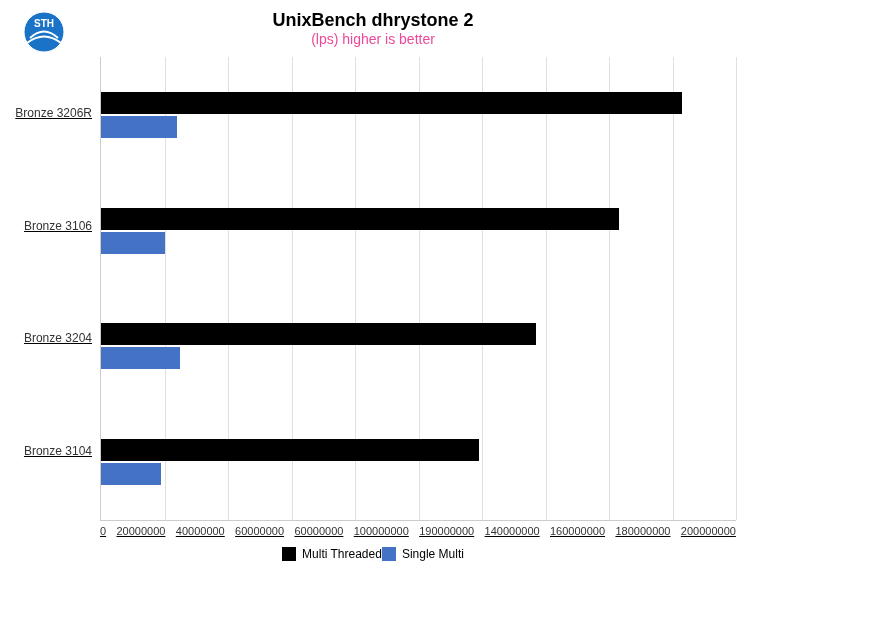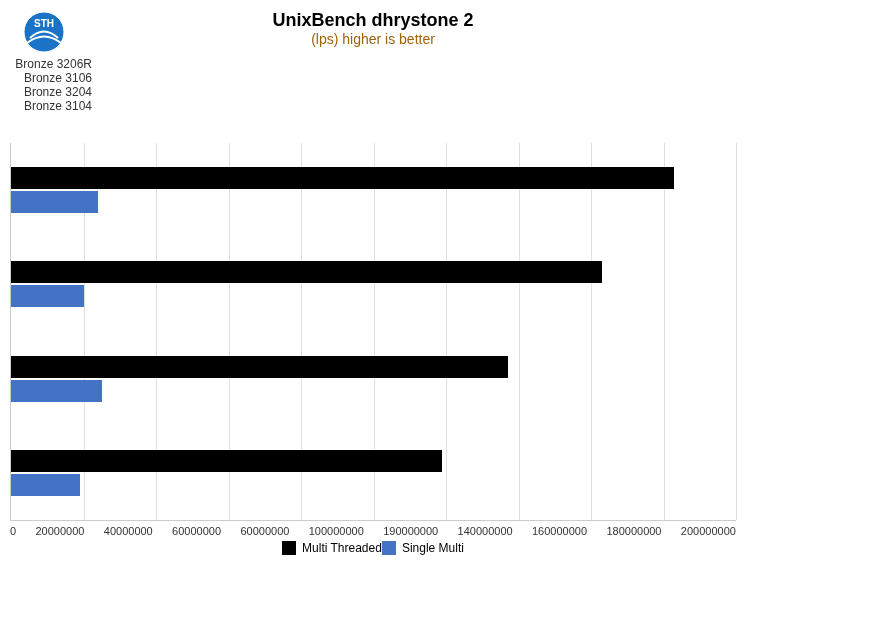--- a/index.html
+++ b/index.html
@@ -21,35 +21,36 @@
       text-align: center;
       margin-bottom: 4px;
     }
     .chart-title {
       font-size: 18px;
       font-weight: bold;
       color: #000;
     }
     .chart-subtitle {
       font-size: 14px;
-      color: #a16207;
+      color: #ec4899;
     }
     .logo {
       position: absolute;
       top: 10px;
       left: 22px;
       width: 60px;
       height: 50px;
     }
     .chart-area {
       display: flex;
-      flex-direction: column;
+      flex-direction: row;
       margin-top: 10px;
       height: 480px;
       position: relative;
+      text-decoration: underline;
     }
     .y-labels {
       display: flex;
       flex-direction: column;
       justify-content: space-around;
       align-items: flex-end;
       width: 90px;
       padding-right: 8px;
       padding-bottom: 30px;
     }
@@ -104,21 +105,21 @@
     .bar-fill.multi {
       background: #000;
     }
     .bar-fill.single {
       background: #4472C4;
     }
     
     .legend {
       display: flex;
       justify-content: center;
-      margin-top: 4px;
+      margin-top: 10px;
       font-size: 12px;
     }
     .legend-item {
       display: flex;
       align-items: center;
       gap: 6px;
     }
     .legend-color {
       width: 14px;
       height: 14px;

